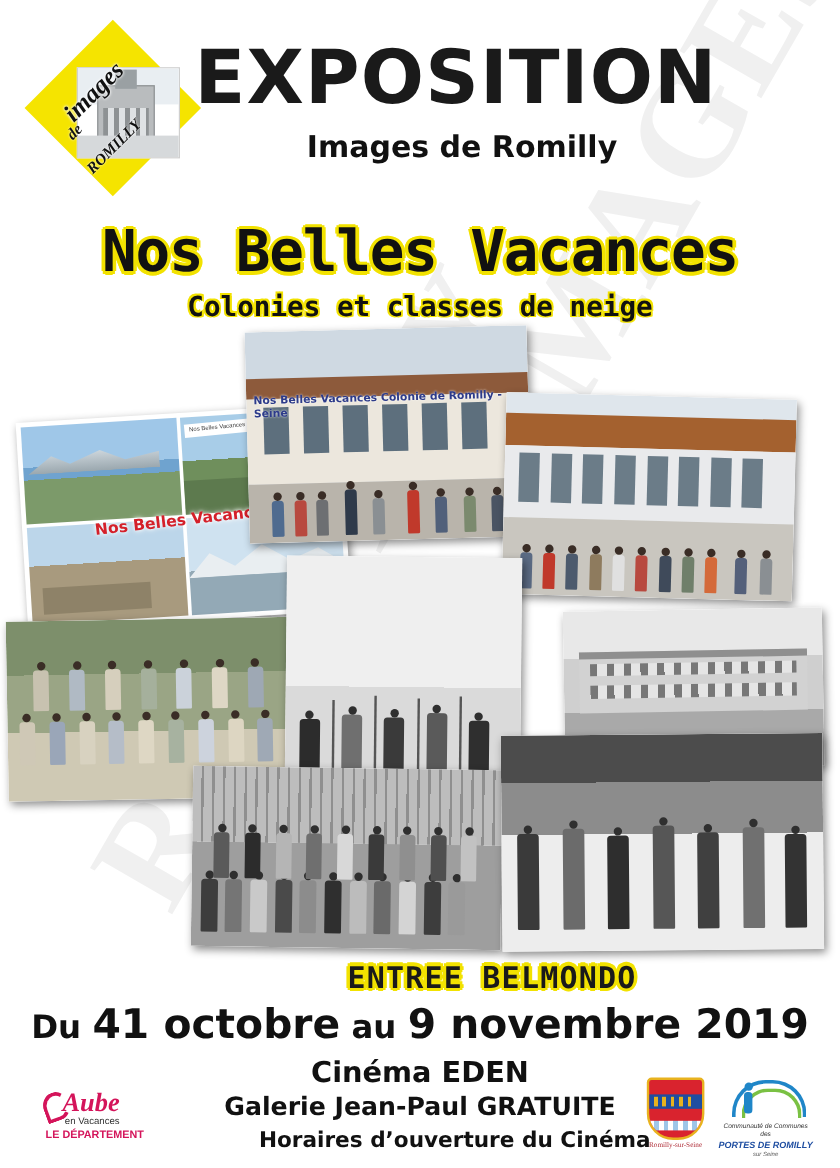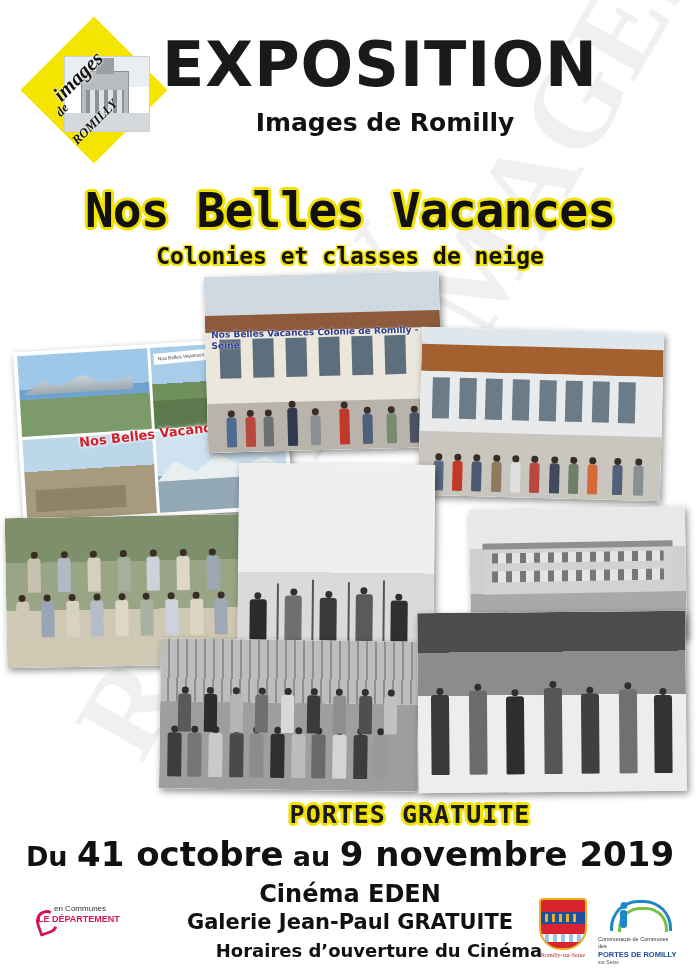--- a/index.html
+++ b/index.html
@@ -402,21 +402,22 @@
   .blason-caption {
     font-size: 6px; color: #b0303a; margin-top: 2px;
     font-family: "Liberation Serif", serif;
   }
 
   .logo-cc {
     position: absolute;
     left: 598px; top: 898px;
     width: 80px; height: 72px;
     z-index: 5;
-    text-align: left;
+    text-align: center;
+    font-style: italic;
   }
   .cc-mark {
     width: 64px; height: 38px; margin: 0 auto; position: relative;
   }
   .cc-arc {
     position: absolute; left: 4px; top: 2px; width: 56px; height: 28px;
     border: 3px solid #1f86c8; border-bottom: none; border-radius: 28px 28px 0 0;
   }
   .cc-arc2 {
     position: absolute; left: 12px; top: 9px; width: 44px; height: 22px;
@@ -603,33 +604,34 @@
       <div class="kid" style="left:33%;bottom:10%;width:18px;height:78px;background:#2e2e2e"></div>
       <div class="kid" style="left:47%;bottom:10%;width:18px;height:86px;background:#565656"></div>
       <div class="kid" style="left:61%;bottom:10%;width:18px;height:80px;background:#404040"></div>
       <div class="kid" style="left:75%;bottom:10%;width:18px;height:84px;background:#707070"></div>
       <div class="kid" style="left:88%;bottom:10%;width:18px;height:78px;background:#333"></div>
     </div>
   </div>
 
 </div>
 
-<div class="entree">PORTES GRATUITE</div>
+<div class="entree">ENTREE BELMONDO</div>
 
 <div class="dates">
   <span>Du </span><span class="big">41 octobre</span><span> au </span><span class="big">9 novembre 2019</span>
 </div>
 
 <div class="venue1">Cinéma EDEN</div>
 <div class="venue2">Galerie Jean-Paul GRATUITE</div>
 <div class="hours">Horaires d’ouverture du Cinéma</div>
 
 <div class="logo-aube">
   <div class="aube-swirl"></div>
-  <div class="aube-sub">en Communes</div>
+  <div class="aube-word">Aube</div>
+  <div class="aube-sub">en Vacances</div>
   <div class="aube-dep">LE DÉPARTEMENT</div>
 </div>
 
 <div class="logo-blason">
   <div class="blason-shield">
     <div class="band"></div>
     <div class="wave"></div>
   </div>
   <div class="blason-caption">Romilly-sur-Seine</div>
 </div>

